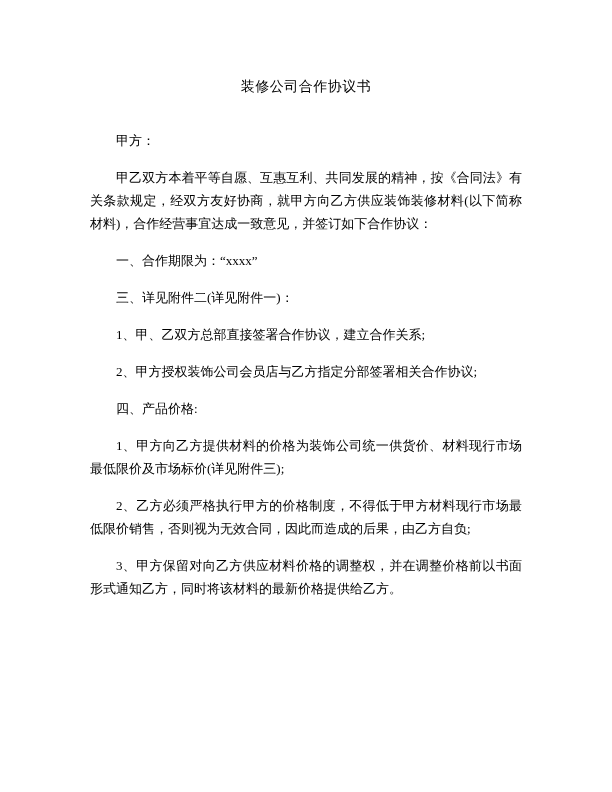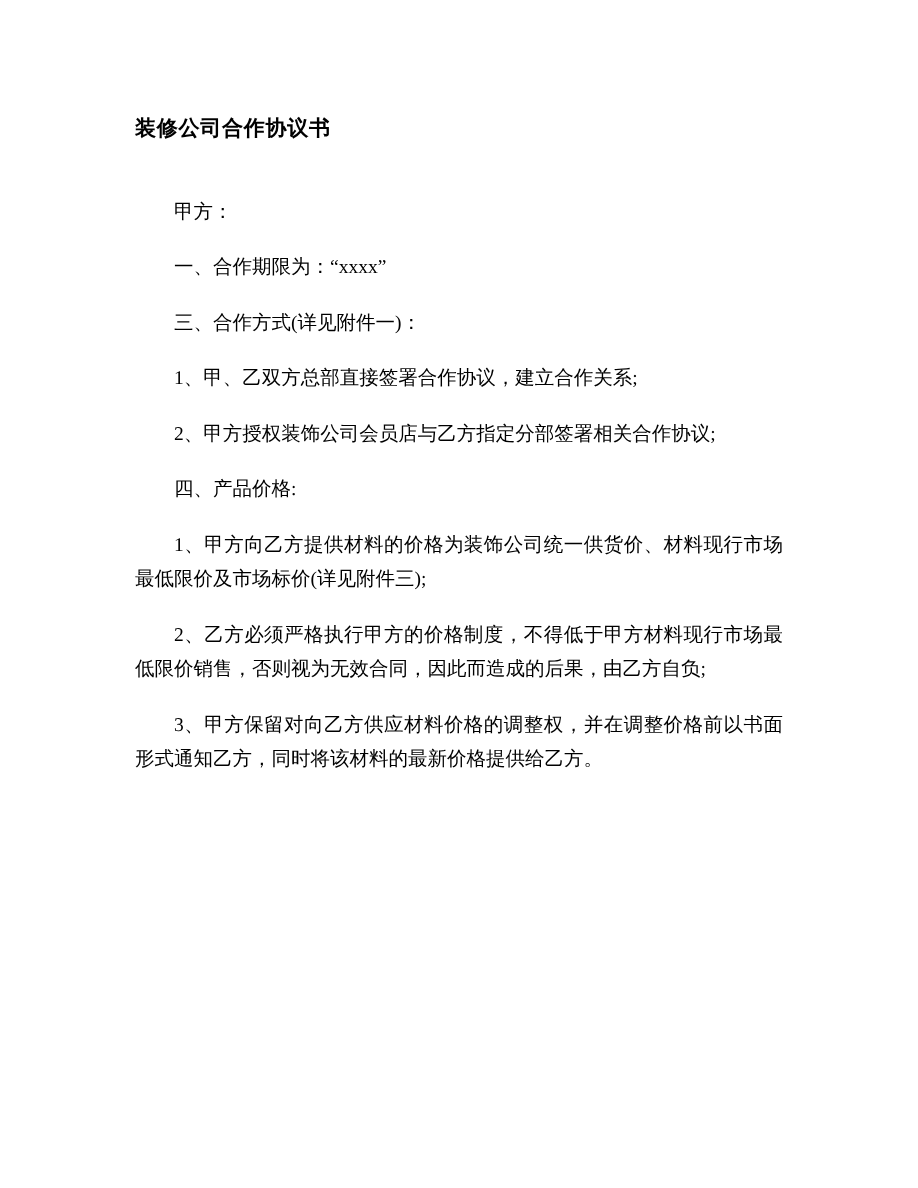--- a/index.html
+++ b/index.html
@@ -13,42 +13,44 @@
       height: 792px;
       background: #ffffff;
       box-sizing: border-box;
       padding: 76px 90px 40px 90px;
       font-family: "Liberation Serif", "DejaVu Serif", serif;
       font-size: 13px;
       color: #000000;
       overflow: hidden;
     }
     .doc-title {
-      font-weight: bold;
+      text-align: center;
+      font-weight: normal;
       font-size: 14px;
       line-height: 21px;
       margin: 0 0 32px 0;
       letter-spacing: 0.5px;
     }
     .para {
       margin: 0 0 14px 0;
       line-height: 23px;
       text-indent: 2em;
       text-align: justify;
       word-break: break-all;
     }
   </style>
 </head>
 <body>
 
 <div class="page">
   <h1 class="doc-title">装修公司合作协议书</h1>
 
   <p class="para">甲方：</p>
+  <p class="para">甲乙双方本着平等自愿、互惠互利、共同发展的精神，按《合同法》有关条款规定，经双方友好协商，就甲方向乙方供应装饰装修材料(以下简称材料)，合作经营事宜达成一致意见，并签订如下合作协议：</p>
   <p class="para">一、合作期限为：“xxxx”</p>
-  <p class="para">三、合作方式(详见附件一)：</p>
+  <p class="para">三、详见附件二(详见附件一)：</p>
   <p class="para">1、甲、乙双方总部直接签署合作协议，建立合作关系;</p>
   <p class="para">2、甲方授权装饰公司会员店与乙方指定分部签署相关合作协议;</p>
   <p class="para">四、产品价格:</p>
   <p class="para">1、甲方向乙方提供材料的价格为装饰公司统一供货价、材料现行市场最低限价及市场标价(详见附件三);</p>
   <p class="para">2、乙方必须严格执行甲方的价格制度，不得低于甲方材料现行市场最低限价销售，否则视为无效合同，因此而造成的后果，由乙方自负;</p>
   <p class="para">3、甲方保留对向乙方供应材料价格的调整权，并在调整价格前以书面形式通知乙方，同时将该材料的最新价格提供给乙方。</p>
 </div>
 
 </body></html>

